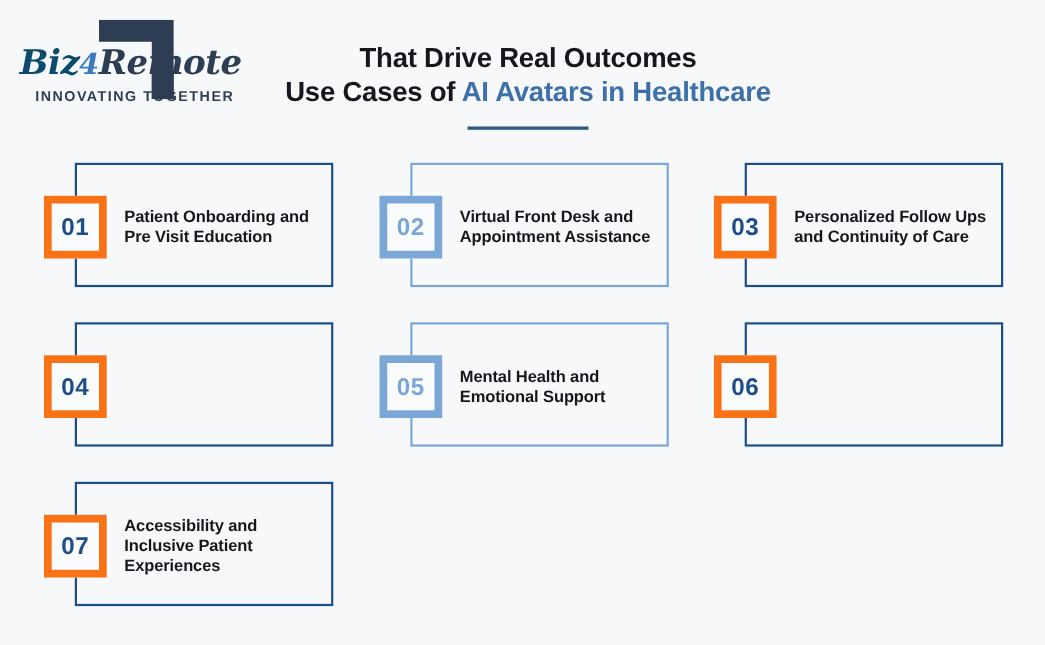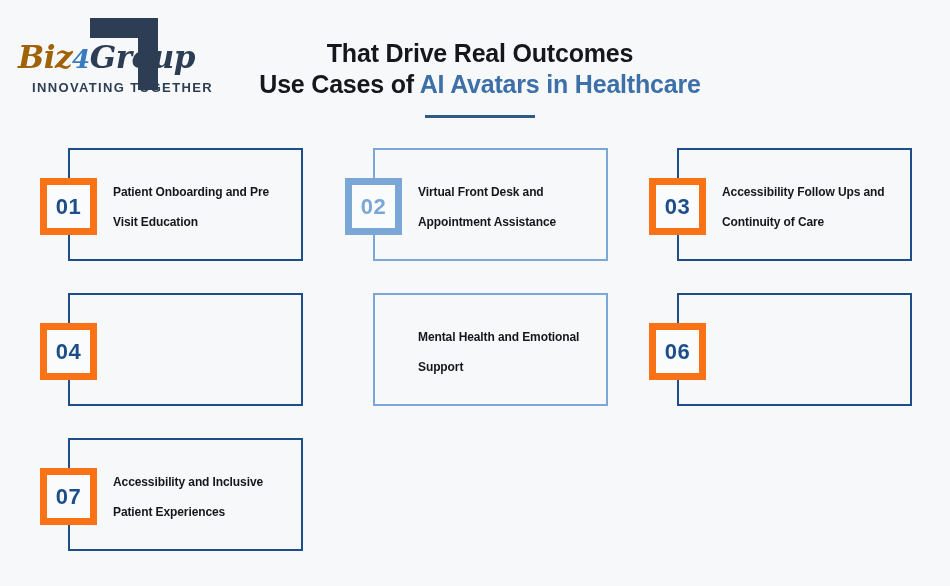--- a/index.html
+++ b/index.html
@@ -45,21 +45,21 @@
     top: 22px;
     width: 135px;
     font-family: "DejaVu Serif", serif;
     font-style: italic;
     font-weight: bold;
     font-size: 31px;
     line-height: 34px;
     letter-spacing: -0.5px;
     white-space: nowrap;
   }
-  .lw-biz  { color: #a16207; }
+  .lw-biz  { color: #0c4a6e; }
   .lw-four { color: #3a7bbf; font-size: 26px; }
   .lw-grp  { color: #2d3e54; }
 
   .logo-tagline {
     position: absolute;
     left: 14px;
     top: 62px;
     font-family: "Liberation Sans", sans-serif;
     font-style: normal;
     font-weight: bold;
@@ -133,23 +133,23 @@
   }
 
   .card-text {
     position: absolute;
     left: 43px;
     top: 0;
     right: 8px;
     height: 113px;
     display: flex;
     align-items: center;
-    font-size: 12px;
-    font-weight: bold;
-    line-height: 30px;
+    font-size: 15px;
+    font-weight: bold;
+    line-height: 18px;
     color: #15171c;
     letter-spacing: -0.1px;
   }
 
   
   .col1 { left: 68px; }
   .col2 { left: 373px; }
   .col3 { left: 677px; }
   
   .row1 { top: 13px; }
@@ -160,21 +160,21 @@
 <body>
 
 <div class="header">
 
   <div class="logo">
     <svg class="logo-bracket" viewBox="0 0 68 72" xmlns="http://www.w3.org/2000/svg">
       <path d="M0 0 H68 V72 H48 V20 H0 Z" fill="#2d3e54"></path>
       <path d="M48 46 H68 V72 H48 Z" fill="#2d3e54"></path>
     </svg>
     <div class="logo-wordmark">
-      <span class="lw-biz">Biz</span><span class="lw-four">4</span><span class="lw-grp">Group</span>
+      <span class="lw-biz">Biz</span><span class="lw-four">4</span><span class="lw-grp">Remote</span>
     </div>
     <div class="logo-tagline">INNOVATING TOGETHER</div>
   </div>
 
   <div class="title-block">
     <div class="title-line">That Drive Real Outcomes</div>
     <div class="title-line">
       <span>Use Cases of </span><span class="title-accent">AI Avatars in Healthcare</span>
     </div>
     <div class="title-rule"></div>
@@ -189,28 +189,29 @@
     <div class="card-text">Patient Onboarding and Pre Visit Education</div>
   </div>
 
   <div class="card light col2 row1">
     <div class="card-num">02</div>
     <div class="card-text">Virtual Front Desk and Appointment Assistance</div>
   </div>
 
   <div class="card col3 row1">
     <div class="card-num">03</div>
-    <div class="card-text">Accessibility Follow Ups and Continuity of Care</div>
+    <div class="card-text">Personalized Follow Ups and Continuity of Care</div>
   </div>
 
   <div class="card col1 row2">
     <div class="card-num">04</div>
   </div>
 
   <div class="card light col2 row2">
+    <div class="card-num">05</div>
     <div class="card-text">Mental Health and Emotional Support</div>
   </div>
 
   <div class="card col3 row2">
     <div class="card-num">06</div>
   </div>
 
   <div class="card col1 row3">
     <div class="card-num">07</div>
     <div class="card-text">Accessibility and Inclusive Patient Experiences</div>

